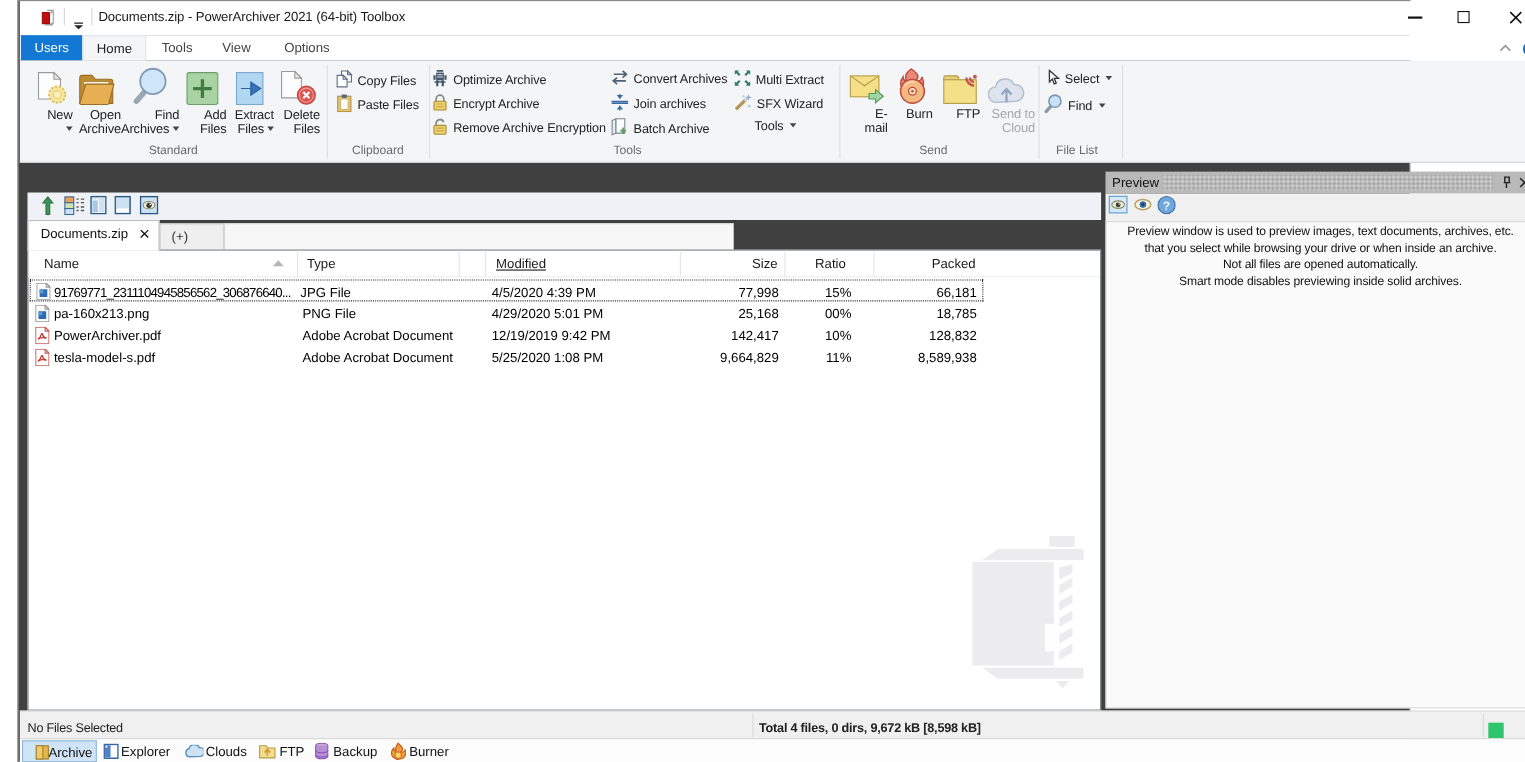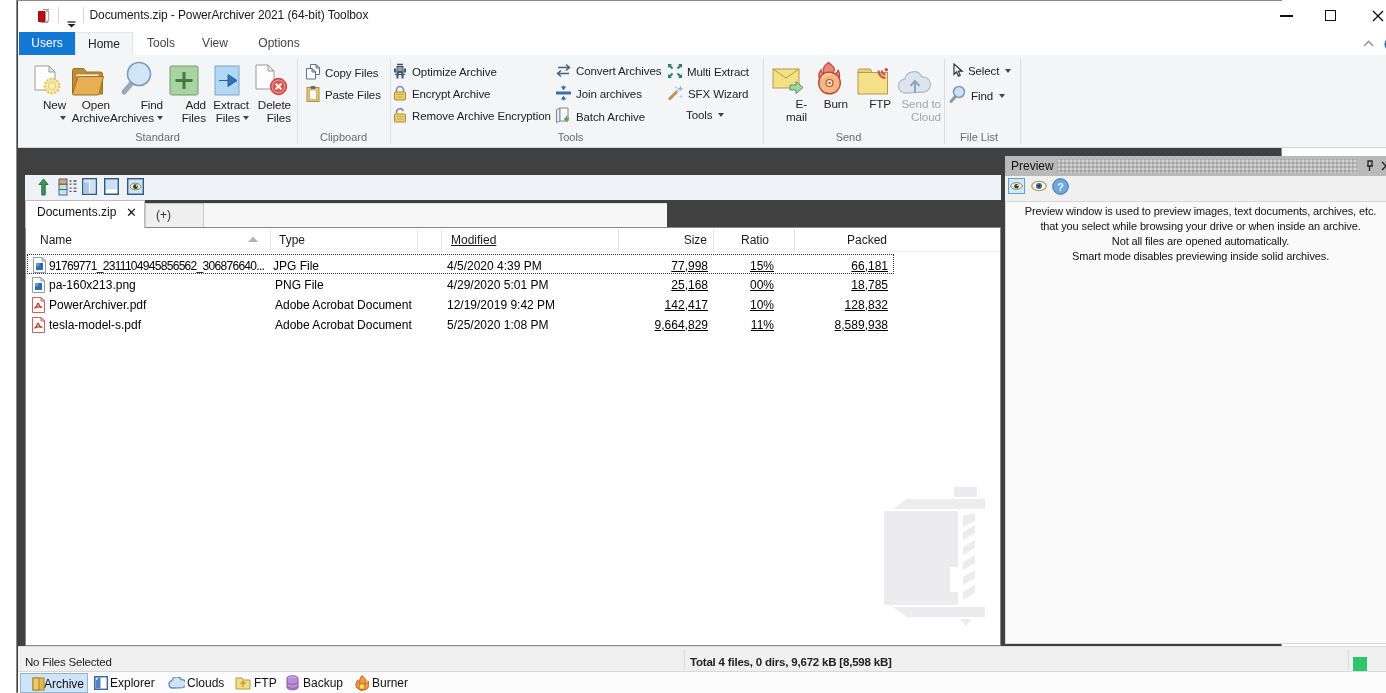--- a/index.html
+++ b/index.html
@@ -51,21 +51,21 @@
 
 
 #filelist { position:absolute; left:8px; top:226px; width:976px; height:419px;
   background:#ffffff; border:1px solid #828790; }
 #lheader { position:absolute; left:0; top:0; width:974px; height:24px; background:#ffffff;
   border-bottom:1px solid #f0f0f0; font-size:12px; color:#1a1a1a; }
 .hcell { position:absolute; top:0; height:24px; line-height:24px; }
 .hsep { position:absolute; top:1px; width:1px; height:22px; background:#e5e5e5; }
 .lrow { position:absolute; left:1px; width:972px; height:20px; font-size:12px; color:#000; }
 .lrow div { position:absolute; top:0; height:20px; line-height:20px; white-space:nowrap; }
-.num { text-align:right;text-decoration:underline; }
+.num { text-align:right; }
 .fico { position:absolute; top:2px; }
 
 
 #preview { position:absolute; left:988px; top:155px; width:391px; height:488px; }
 #pvtitle { position:absolute; left:0; top:0; width:391px; height:20px; background:#b9b9b9;
   font-size:12px; color:#111; line-height:20px; }
 #pvtools { position:absolute; left:0; top:20px; width:391px; height:25px; background:#f0f0f0; }
 #pvbody { position:absolute; left:0; top:45px; width:391px; height:443px; background:#fafafa;
   border:1px solid #d9d9d9; font-size:11px; letter-spacing:-0.12px; color:#111; text-align:center; }
 

